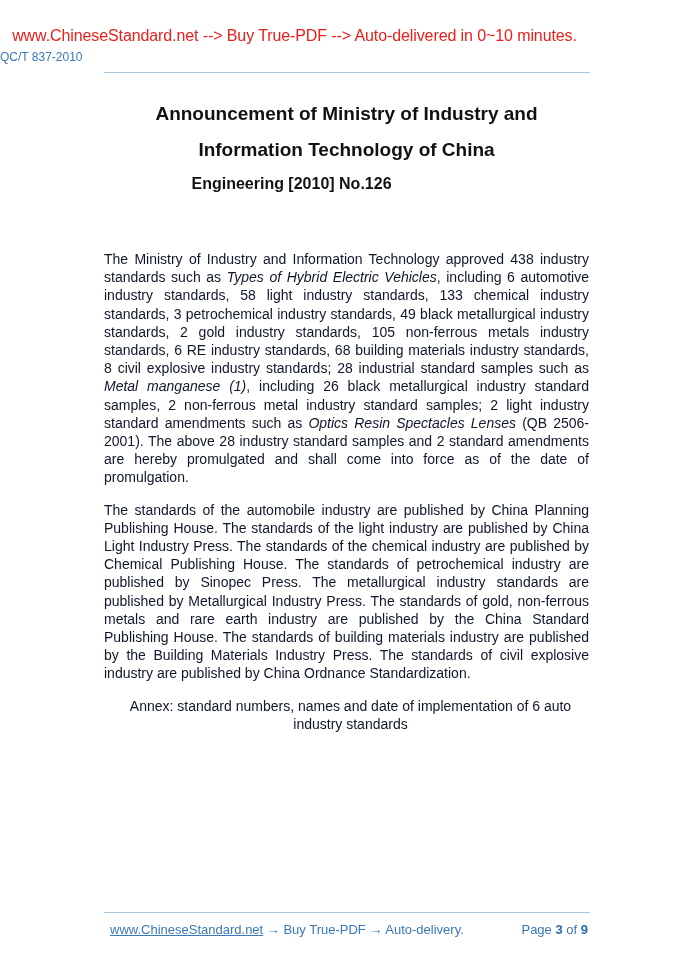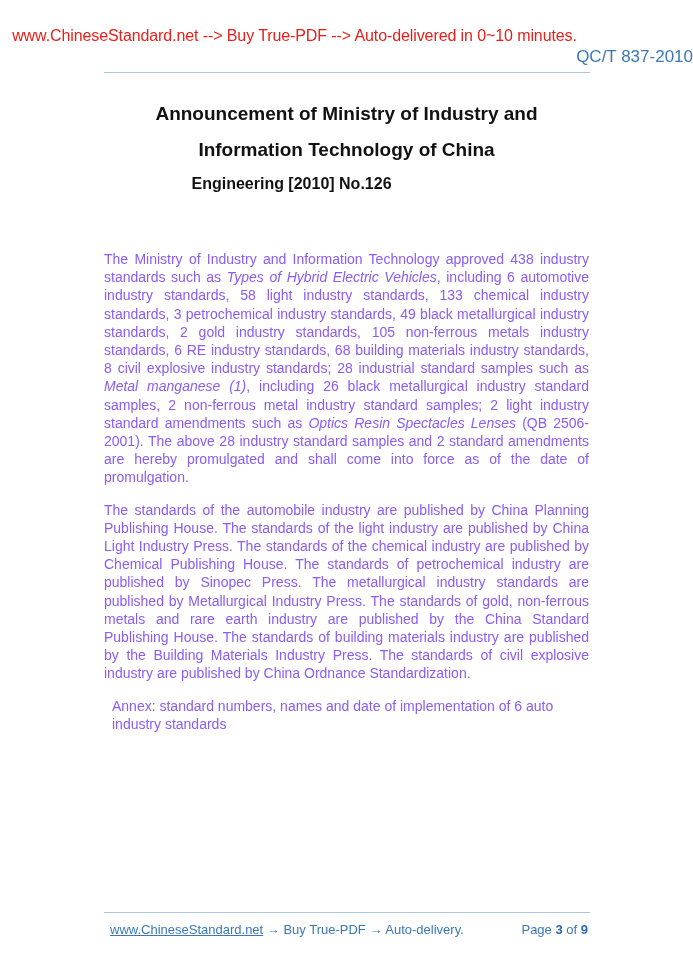--- a/index.html
+++ b/index.html
@@ -5,44 +5,44 @@
   html, body { margin: 0; padding: 0; background: #ffffff; }
   body {
     width: 693px; height: 980px; position: relative; overflow: hidden;
     font-family: "Liberation Sans", sans-serif; color: #111111;
   }
   .top-banner {
     position: absolute; top: 26px; left: 0; width: 589px; text-align: center;
     color: #e8201c; font-size: 16px; line-height: 20px; letter-spacing: -0.1px;
   }
   .doc-code {
-    position: absolute; top: 50px; left: 0; width: 693px; text-align: right;
-    color: #3a78b8; font-size: 17px; line-height: 14px;
+    position: absolute; top: 50px; left: 0; width: 693px; text-align: left;
+    color: #3a78b8; font-size: 12px; line-height: 14px;
   }
   .header-rule {
     position: absolute; top: 72px; left: 104px; width: 486px; height: 1px;
     background: #a9c6e2;
   }
   .title {
     position: absolute; left: 0; width: 693px; text-align: center;
     font-weight: bold; font-size: 19px; line-height: 24px; color: #111;
   }
   .title.l1 { top: 102px; text-align: center; }
   .title.l2 { top: 138px; }
   .subtitle {
     position: absolute; top: 174px; left: 0; width: 583px; text-align: center;
     font-weight: bold; font-size: 16px; line-height: 20px; color: #111;
   }
   .body {
     position: absolute; top: 250px; left: 104px; width: 485px;
-    font-size: 14px; line-height: 18.2px; color: #8b5cf6;
+    font-size: 14px; line-height: 18.2px; color: #0f172a;
   }
   .para { margin: 0 0 14px 0; text-align: justify; }
   .para i { font-style: italic; }
-  .annex { margin: 0 0 14px 8px; text-align: left; }
+  .annex { margin: 0 0 14px 8px; text-align: center; }
   .sign { text-align: right; margin: 0 0 14px 0; }
   .footer-rule {
     position: absolute; top: 912px; left: 104px; width: 486px; height: 1px;
     background: #a9c6e2;
   }
   .footer {
     position: absolute; top: 922px; left: 110px; width: 478px;
     font-size: 13px; line-height: 16px; color: #3a78b8;
     display: flex; justify-content: space-between; text-align: right;
   }

